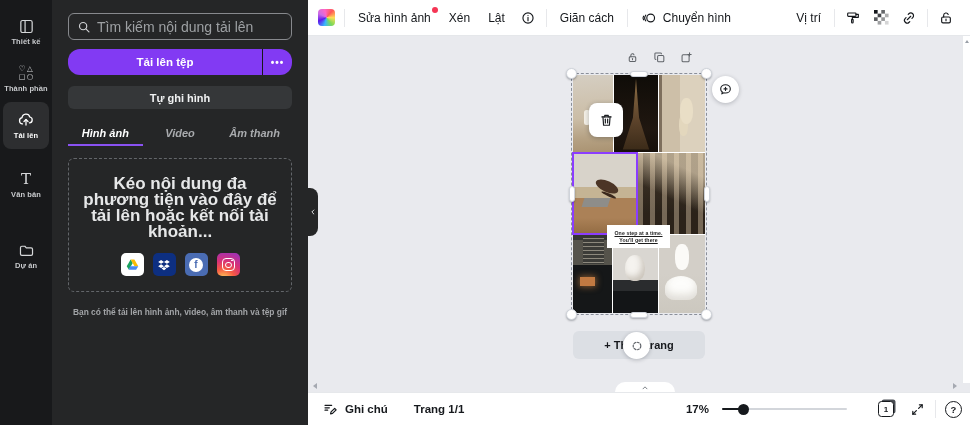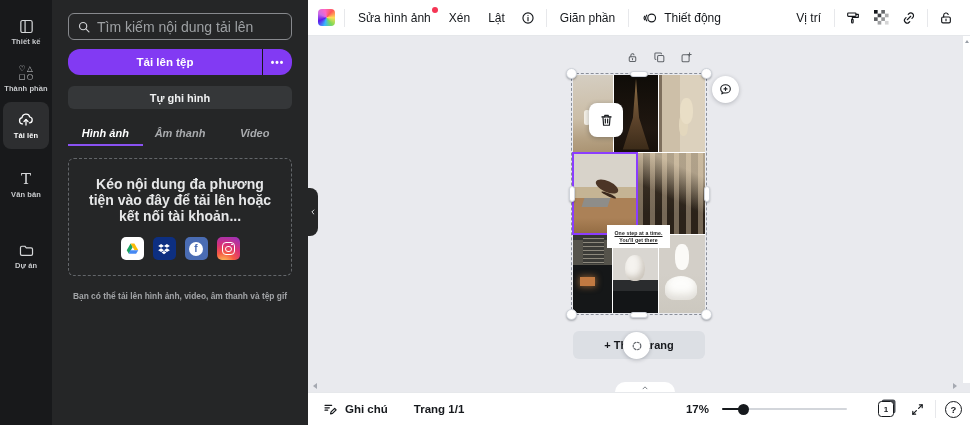--- a/index.html
+++ b/index.html
@@ -26,21 +26,21 @@
   .search-box input::placeholder { color:#9da0a3; }
   .upload-row { display:flex; height:26px; border-radius:12px; overflow:hidden; margin-bottom:11px; }
   .upload-main { flex:1; background:#823af3; color:#fff; font-size:11.5px; font-weight:700; display:flex; align-items:center; justify-content:center; border:none; cursor:pointer; font-family:inherit; }
   .upload-sep { width:1px; background:rgba(0,0,0,.35); }
   .upload-more { width:29px; background:#823af3; color:#fff; border:none; font-size:10px; font-weight:700; letter-spacing:1px; cursor:pointer; display:flex; align-items:center; justify-content:center; }
   .record-btn { width:100%; height:23px; border-radius:6px; background:#353739; color:#f0f1f2; border:none; font-size:11px; font-weight:700; margin-bottom:13px; cursor:pointer; font-family:inherit; }
   .tabs { display:flex; height:24px; margin-bottom:12px;font-style:italic; }
   .tab { flex:1; display:flex; align-items:center; justify-content:center; font-size:11px; font-weight:600; color:#a9abae; border-bottom:2.5px solid transparent; cursor:pointer; }
   .tab.active { color:#fff; border-bottom-color:#8a52f2; }
   .dropzone { border:1.4px dashed #63666a; border-radius:6px; padding:17px 14px 15px; text-align:center; margin-bottom:15px; }
-  .dropzone-text { color:#e6e7e8; font-size:14px; line-height:16px; font-weight:600; }
+  .dropzone-text { color:#e6e7e8; font-size:17px; line-height:16px; font-weight:600; }
   .service-row { display:flex; justify-content:center; gap:9px; margin-top:13px; }
   .tile { width:23px; height:23px; border-radius:5px; display:flex; align-items:center; justify-content:center; cursor:pointer; }
   .tile-drive { background:#fff; }
   .tile-dropbox { background:#0d2f81; color:#fff; }
   .tile-fb { background:#4a6cb3; }
   .fb-circle { width:14px; height:14px; border-radius:50%; background:#fff; color:#4a6cb3; font-size:10px; font-weight:700; display:flex; align-items:center; justify-content:center; }
   .tile-ig { background:radial-gradient(circle at 28% 120%, #fdca5c 8%, #f65b43 36%, #d83177 62%, #a432b1 90%); position:relative; }
   .ig-frame { width:13px; height:13px; border:1.4px solid #fff; border-radius:4px; position:relative; }
   .ig-frame::before { content:""; position:absolute; left:2.6px; top:2.6px; width:4.6px; height:4.6px; border:1.2px solid #fff; border-radius:50%; }
   .ig-frame::after { content:""; position:absolute; right:1px; top:1px; width:1.4px; height:1.4px; background:#fff; border-radius:50%; }
@@ -187,22 +187,22 @@
       <input type="text" placeholder="Tìm kiếm nội dung tải lên" style="">
     </div>
     <div class="upload-row">
       <button class="upload-main">Tải lên tệp</button>
       <span class="upload-sep"></span>
       <button class="upload-more">•••</button>
     </div>
     <button class="record-btn">Tự ghi hình</button>
     <div class="tabs">
       <div class="tab active">Hình ảnh</div>
+      <div class="tab">Video</div>
       <div class="tab">Âm thanh</div>
-      <div class="tab">Video</div>
     </div>
     <div class="dropzone">
       <div class="dropzone-text">Kéo nội dung đa phương tiện vào đây để tải lên hoặc kết nối tài khoản...</div>
       <div class="service-row">
         <span class="tile tile-drive">
           <svg width="15" height="15" viewBox="0 0 24 24">
               <path fill="#1aa260" d="M9 3.8 2.8 14.6l3.4 5.8 6.2-10.8z"></path>
               <path fill="#fbbc05" d="M9 3.8h6l6.2 10.8h-6z"></path>
               <path fill="#4688f4" d="M6.2 20.4l2-5.8h13l-3.4 5.8z"></path>
             </svg>
@@ -240,29 +240,29 @@
       <button class="tbtn">Xén</button>
       <button class="tbtn">Lật</button>
       <button class="ibtn">
         <svg width="16" height="16" viewBox="0 0 24 24" fill="none" stroke="currentColor" stroke-width="1.7" stroke-linecap="round">
             <circle cx="12" cy="12" r="7.6"></circle>
             <line x1="12" y1="8.2" x2="12" y2="8.4"></line>
             <line x1="12" y1="11.2" x2="12" y2="16"></line>
           </svg>
       </button>
       <span class="tdiv"></span>
-      <button class="tbtn">Giãn phần</button>
+      <button class="tbtn">Giãn cách</button>
       <span class="tdiv"></span>
       <button class="tbtn">
         <svg width="16" height="16" viewBox="0 0 24 24" fill="none" stroke="currentColor" stroke-width="1.7" stroke-linecap="round">
             <circle cx="14.5" cy="12" r="5.8"></circle>
             <path d="M7.2 7.6a7 7 0 0 0 0 8.8"></path>
             <path d="M3.8 9.3a5.2 5.2 0 0 0 0 5.4"></path>
           </svg>
-        <span>Thiết động</span>
+        <span>Chuyển hình</span>
       </button>
       <span class="tspacer"></span>
       <button class="tbtn">Vị trí</button>
       <span class="tdiv"></span>
       <button class="ibtn">
         <svg width="16" height="16" viewBox="0 0 24 24" fill="none" stroke="currentColor" stroke-width="1.7" stroke-linecap="round" stroke-linejoin="round">
             <rect x="4" y="4.5" width="12.5" height="5" rx="1.2"></rect>
             <path d="M16.5 6.5h3.5v4.5H11v3"></path>
             <rect x="9.9" y="14" width="2.3" height="5.5" rx="1"></rect>
           </svg>

